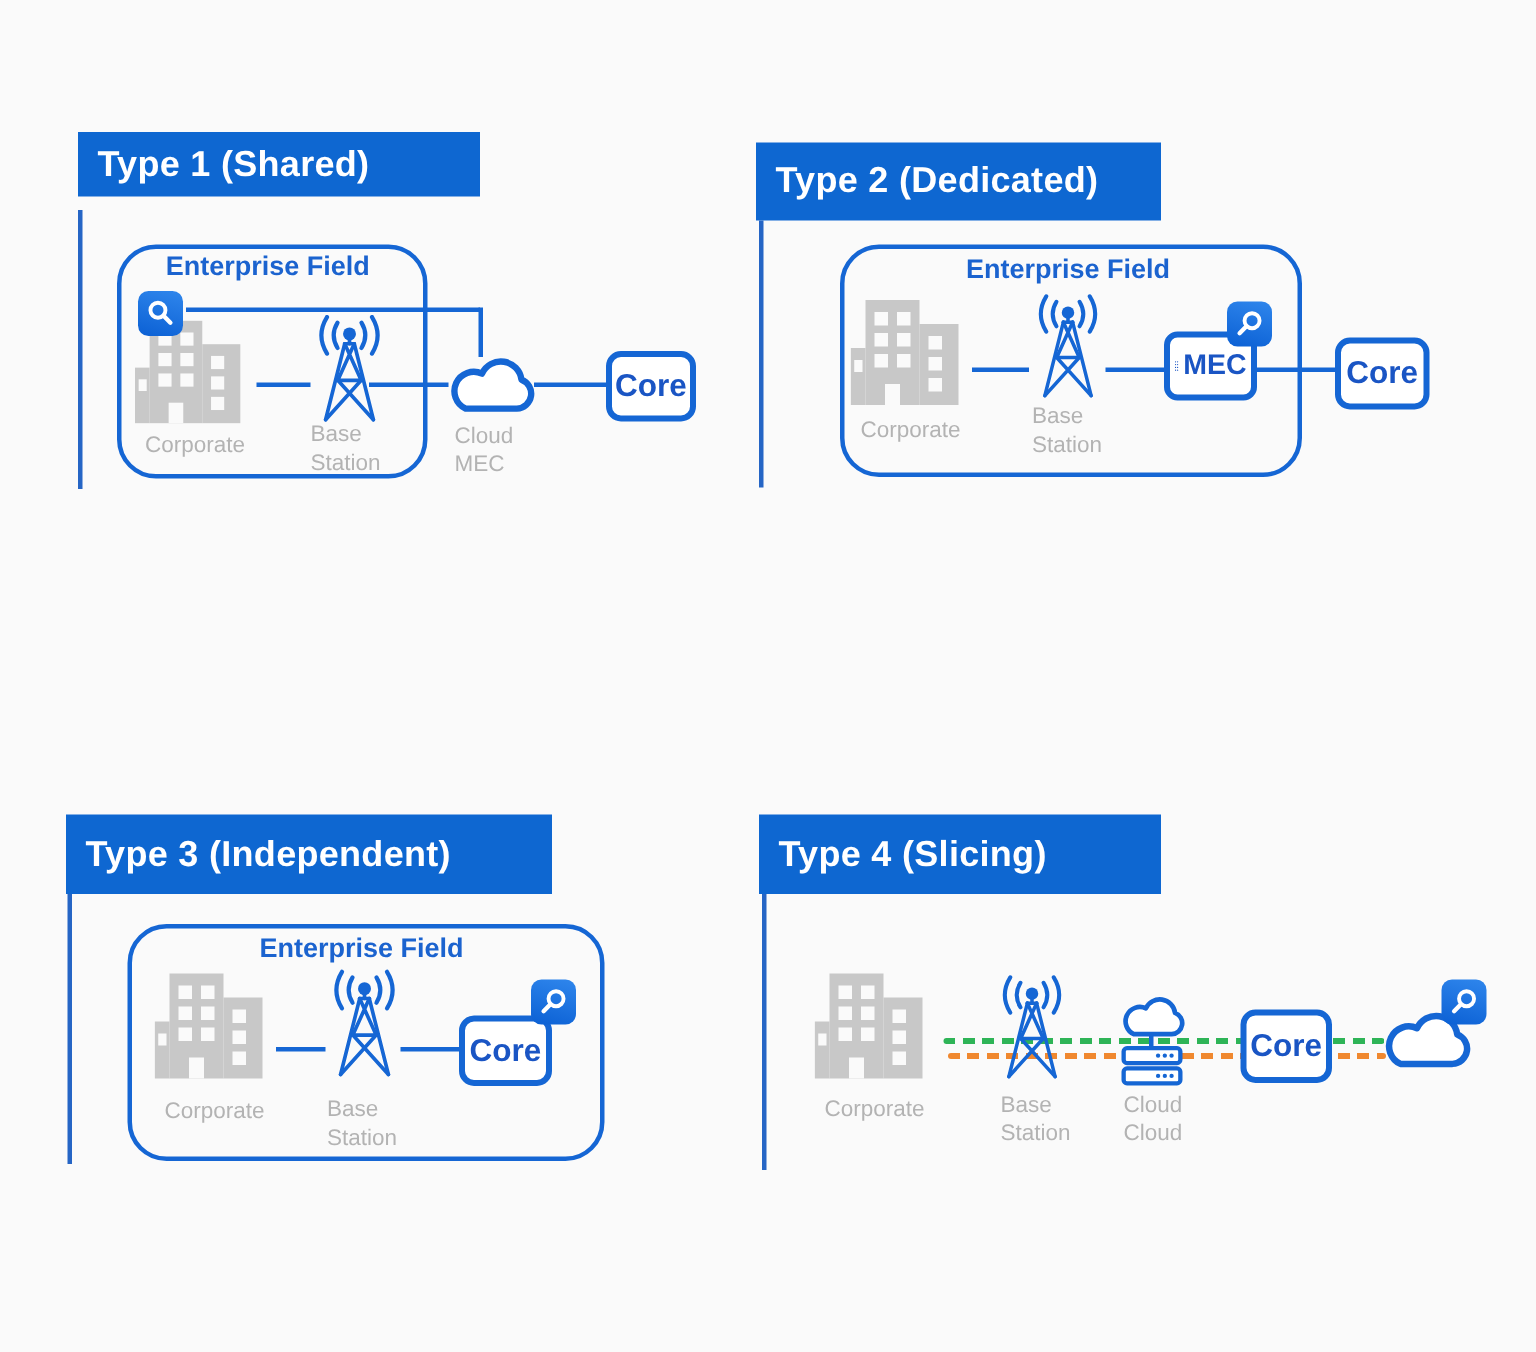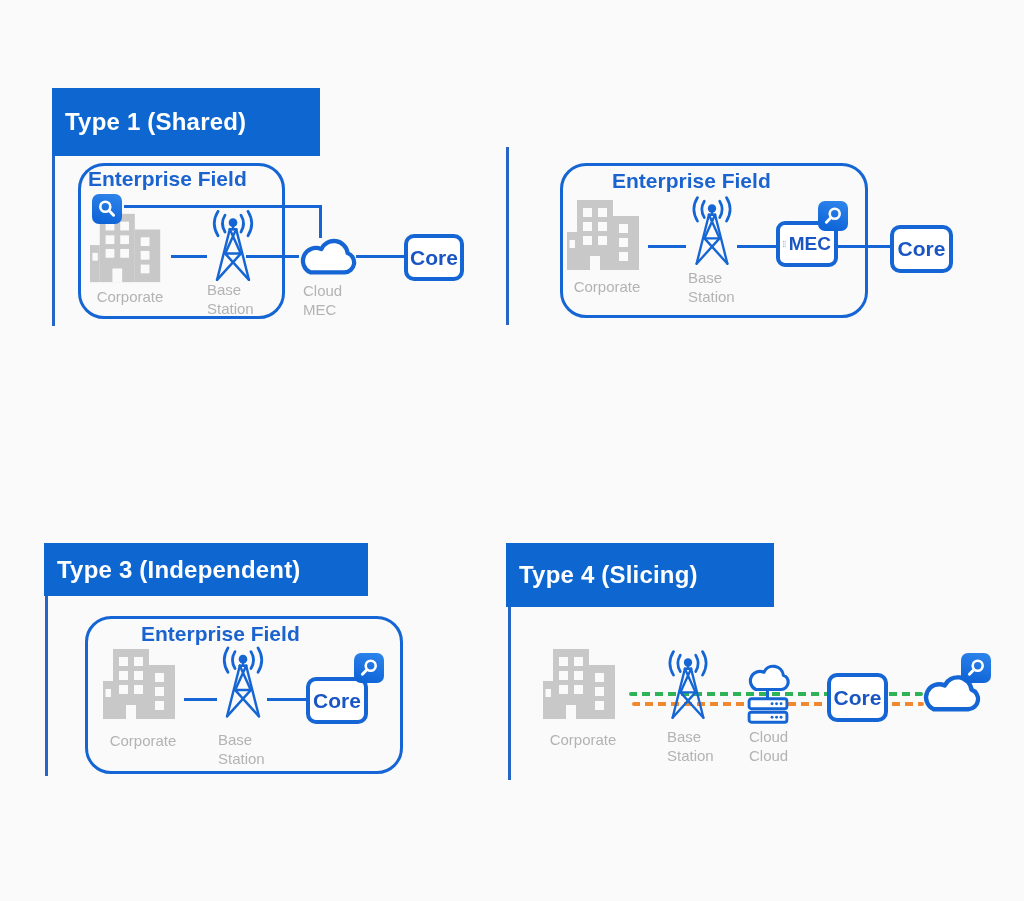--- a/index.html
+++ b/index.html
@@ -8,21 +8,21 @@
     background:var(--background,#fafafa);
     font-family:"Liberation Sans","DejaVu Sans",sans-serif;
   }
   .bar{
     position:absolute;background:var(--bar-blue);color:#fff;
     font-weight:bold;font-size:24px;display:flex;align-items:center;
     padding-left:13px;box-sizing:border-box;z-index:2;letter-spacing:.2px;
   }
   .vdrop{position:absolute;width:3px;background:var(--drop-blue);z-index:1;}
   .entbox{position:absolute;border:3px solid var(--line-blue);border-radius:26px;z-index:0;}
-  .entlabel{position:absolute;text-align:left;font-size:21px;font-weight:600;color:var(--text-blue);z-index:2;}
+  .entlabel{position:absolute;text-align:center;font-size:18px;font-weight:600;color:var(--text-blue);z-index:2;}
   .hline{position:absolute;height:3px;background:var(--line-blue);z-index:1;}
   .vline{position:absolute;width:3px;background:var(--line-blue);z-index:1;}
   .icon{position:absolute;z-index:2;}
   .building{color:var(--building-gray);}
   .tower{color:var(--line-blue);}
   .cloud{color:var(--line-blue);}
   .server{color:var(--line-blue);}
   .nlabel{position:absolute;font-size:15px;line-height:19px;color:var(--label-gray);z-index:2;}
   .nlabel span{display:block;}
   .nlabel.center{text-align:center;}
@@ -97,21 +97,21 @@
     </symbol>
     <symbol id="sym-glass" viewBox="0 0 24 24">
       <circle cx="10.3" cy="9.8" r="5" fill="none" stroke="#fff" stroke-width="2.6"></circle>
       <path d="M14.2,13.7 L18.6,18.2" stroke="#fff" stroke-width="2.9" stroke-linecap="round"></path>
     </symbol>
   </defs>
 </svg>
 
 <div class="canvas">
 
-  <div class="bar" style="left:52px;top:88px;width:268px;height:68px">
+  <div class="bar" style="left:52px;top:88px;width:268px;height:43px">
     <span>Type 1 (Shared)</span>
   </div>
   <div class="vdrop" style="left:52px;top:140px;height:186px"></div>
   <div class="entbox" style="left:78px;top:163px;width:201px;height:150px"></div>
   <div class="entlabel" style="left:88px;top:167px;width:181px">Enterprise Field</div>
 
   <div class="hline" style="left:124px;top:205px;width:196px"></div>
   <div class="vline" style="left:319px;top:205px;height:33px"></div>
   <div class="mag" style="left:92px;top:194px">
     <svg viewBox="0 0 24 24">
@@ -142,20 +142,23 @@
   <div class="nlabel" style="left:303px;top:281px">
     <span>Cloud</span>
     <span>MEC</span>
   </div>
 
   <div class="hline" style="left:356px;top:255px;width:49px"></div>
   <div class="corebox" style="left:404px;top:234px;width:60px;height:47px">
     <span>Core</span>
   </div>
 
+  <div class="bar" style="left:504px;top:95px;width:270px;height:52px">
+    <span>Type 2 (Dedicated)</span>
+  </div>
   <div class="vdrop" style="left:506px;top:147px;height:178px"></div>
   <div class="entbox" style="left:560px;top:163px;width:302px;height:149px"></div>
   <div class="entlabel" style="left:612px;top:169px;width:200px">Enterprise Field</div>
 
   <svg class="icon building" style="left:567px;top:199px;width:80px;height:72px">
       <use href="#sym-building"></use>
     </svg>
   <div class="nlabel center" style="left:565px;top:277px;width:84px">
     <span>Corporate</span>
   </div>
@@ -222,21 +225,21 @@
   <div class="hline" style="left:267px;top:698px;width:40px"></div>
   <div class="corebox" style="left:306px;top:677px;width:62px;height:47px">
     <span>Core</span>
   </div>
   <div class="mag flip" style="left:354px;top:653px">
     <svg viewBox="0 0 24 24">
         <use href="#sym-glass"></use>
       </svg>
   </div>
 
-  <div class="bar" style="left:506px;top:543px;width:268px;height:64px">
+  <div class="bar" style="left:506px;top:543px;width:268px;height:53px">
     <span>Type 4 (Slicing)</span>
   </div>
   <div class="vdrop" style="left:508px;top:596px;height:184px"></div>
 
   <div class="dash green" style="left:629px;top:692px;width:294px"></div>
   <div class="dash orange" style="left:632px;top:702px;width:292px"></div>
 
   <svg class="icon building" style="left:543px;top:646px;width:80px;height:76px">
       <use href="#sym-building"></use>
     </svg>

